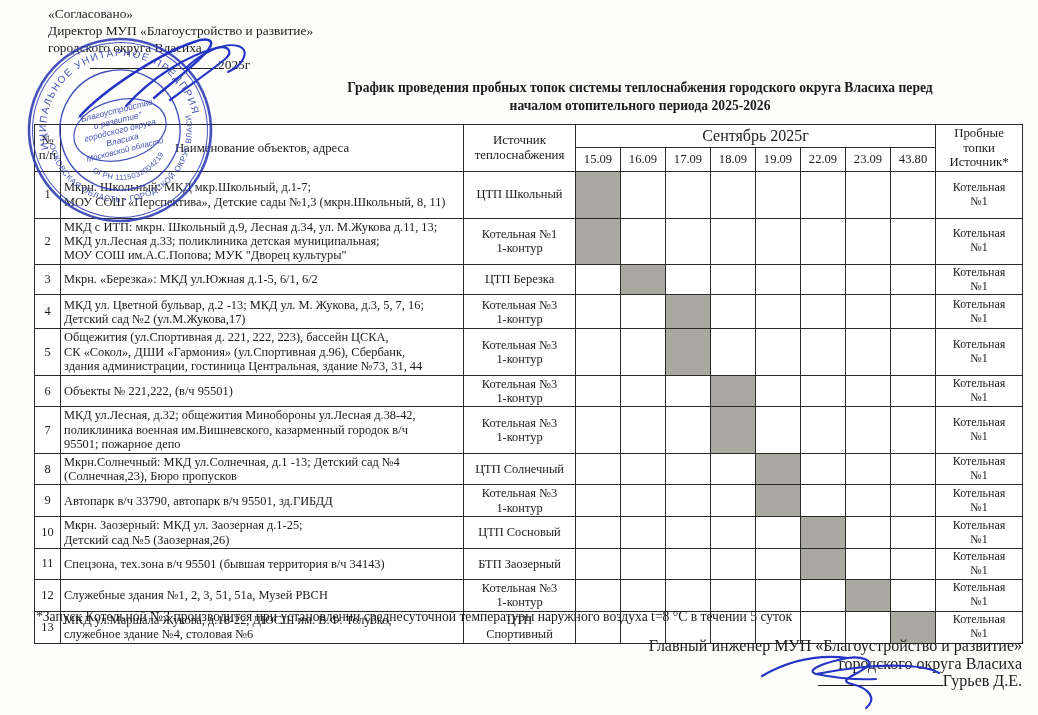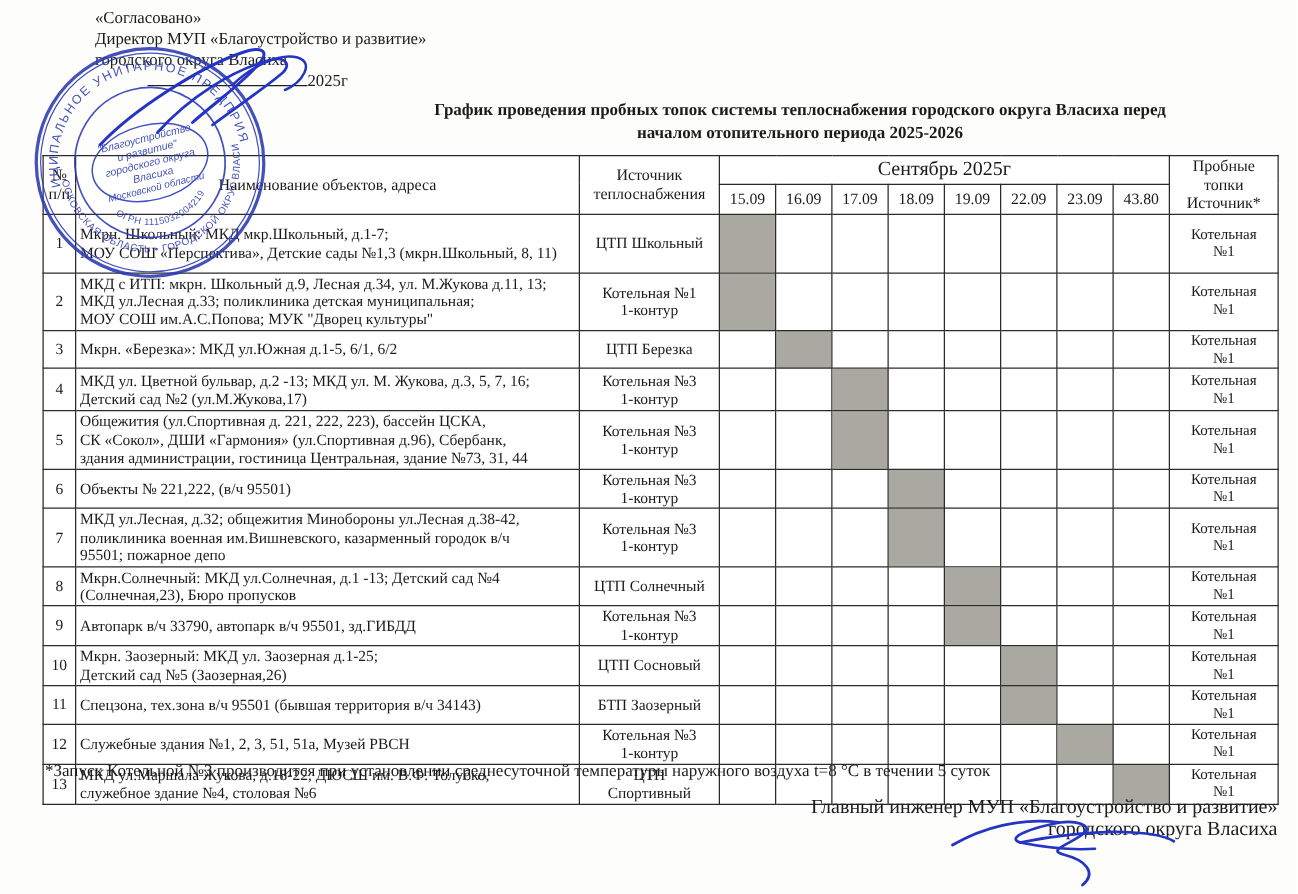--- a/index.html
+++ b/index.html
@@ -2,21 +2,21 @@
 <html lang="ru"><head>
 <meta charset="utf-8">
 <style>
   html,body{margin:0;padding:0;}
   body{
     width:1038px;height:715px;position:relative;background:#fdfdfc;
     font-family:"Liberation Serif","DejaVu Serif",serif;color:#1b1b1b;
     overflow:hidden;
   }
   
-  .approval{position:absolute;left:48px;top:6px;font-size:13.4px;line-height:16.8px;z-index:1;margin-left:28px;}
+  .approval{position:absolute;left:48px;top:6px;font-size:13.4px;line-height:16.8px;z-index:1;}
   .approval .sig-line-row{margin-left:42px;}
   .uline{display:inline-block;border-bottom:1px solid #222;height:12px;vertical-align:baseline;}
   .uline.w1{width:128px;}
   .uline.w2{width:125px;}
   
   .stamp{position:absolute;left:24px;top:34px;width:192px;height:192px;z-index:2;opacity:.88;transform:rotate(-14deg);}
   .stamp text{fill:#2c3ab2;font-family:"Liberation Sans",sans-serif;}
   .stamp .ring{stroke:#2c3ab2;fill:none;}
   .sig-svg{position:absolute;z-index:3;}
   .sig-svg path{stroke:#2434c4;fill:none;stroke-linecap:round;}
@@ -338,19 +338,20 @@
 №1</td>
       </tr>
     </tbody>
 </table>
 
 <div class="footnote">*Запуск Котельной №3 производится при установлении среднесуточной температуры наружного воздуха t=8 °C в течении 5 суток</div>
 
 <div class="sign-block">
   <div>Главный инженер МУП «Благоустройство и развитие»</div>
   <div>городского округа Власиха</div>
+  <div><span class="uline w2"></span><span>Гурьев Д.Е.</span></div>
 </div>
 
 <svg class="sig-svg" style="right:92px;top:646px;" width="190" height="68" viewBox="0 0 190 68">
   <path d="M 6,30 C 30,16 60,8 92,12 C 70,16 48,24 60,28 C 80,24 120,18 150,20 C 170,21 178,24 183,27" stroke-width="2.2"></path>
   <path d="M 92,12 C 104,10 118,14 112,20 C 100,30 80,34 96,38 C 112,42 122,52 110,62" stroke-width="2.2"></path>
   <path d="M 60,28 C 80,32 104,34 120,33" stroke-width="2"></path>
 </svg>
 
 </body></html>

